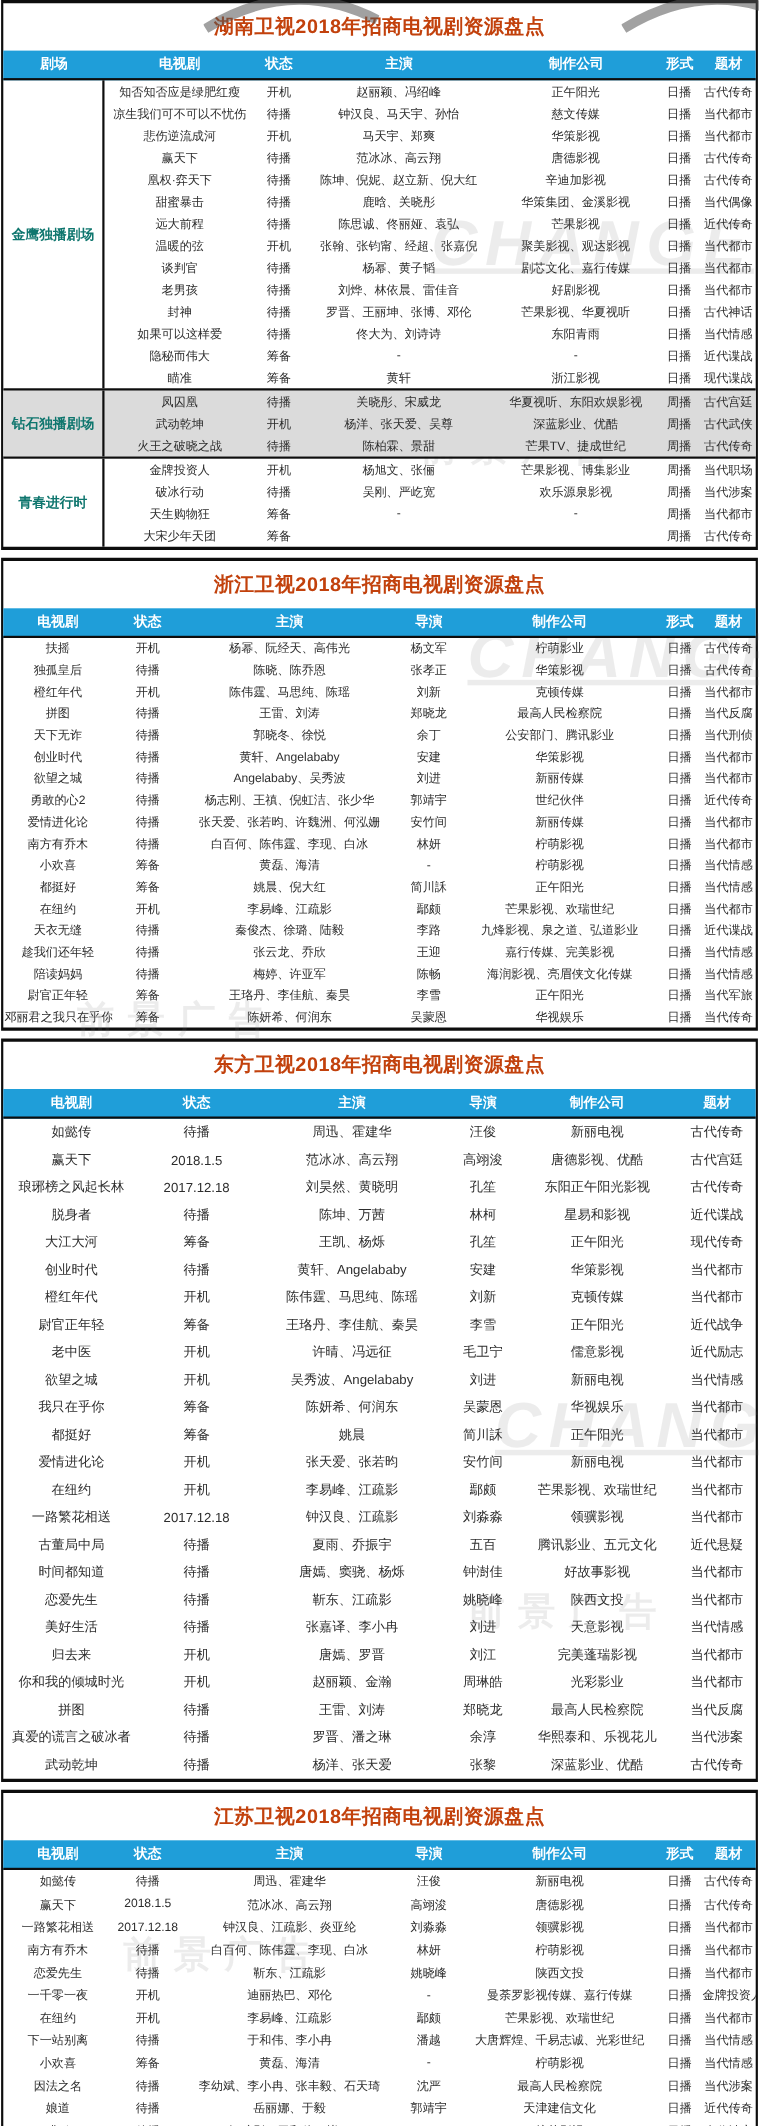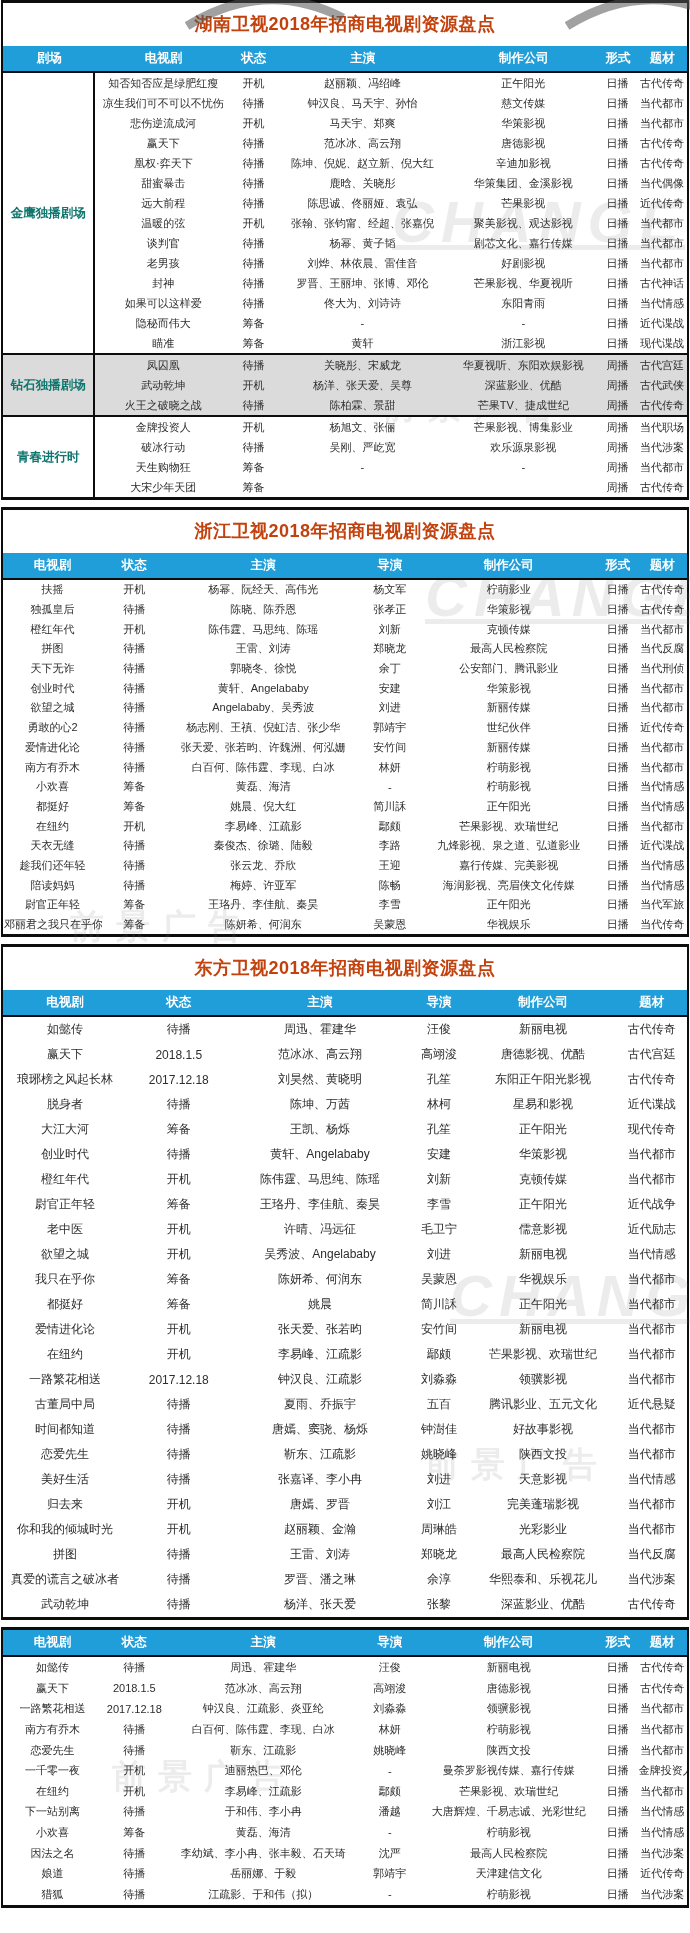--- a/index.html
+++ b/index.html
@@ -665,20 +665,21 @@
         <div class="td">待播</div>
         <div class="td">杨洋、张天爱</div>
         <div class="td">张黎</div>
         <div class="td">深蓝影业、优酷</div>
         <div class="td">古代传奇</div>
       </div>
     </div>
 </section>
 
 <section class="tbl t3 cols7">
+  <div class="tbl-title">江苏卫视2018年招商电视剧资源盘点</div>
   <div class="thead">
       <div class="th">电视剧</div>
       <div class="th">状态</div>
       <div class="th">主演</div>
       <div class="th">导演</div>
       <div class="th">制作公司</div>
       <div class="th">形式</div>
       <div class="th">题材</div>
     </div>
   <div class="tbody">

